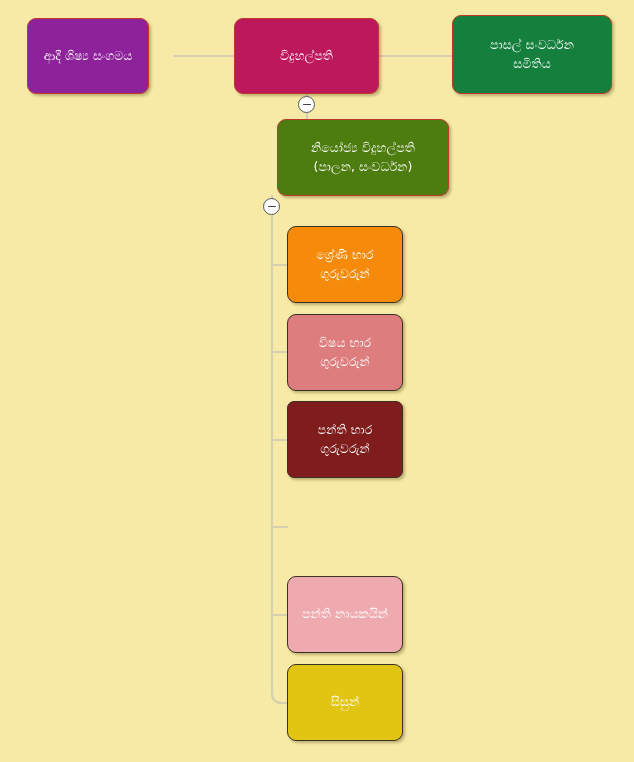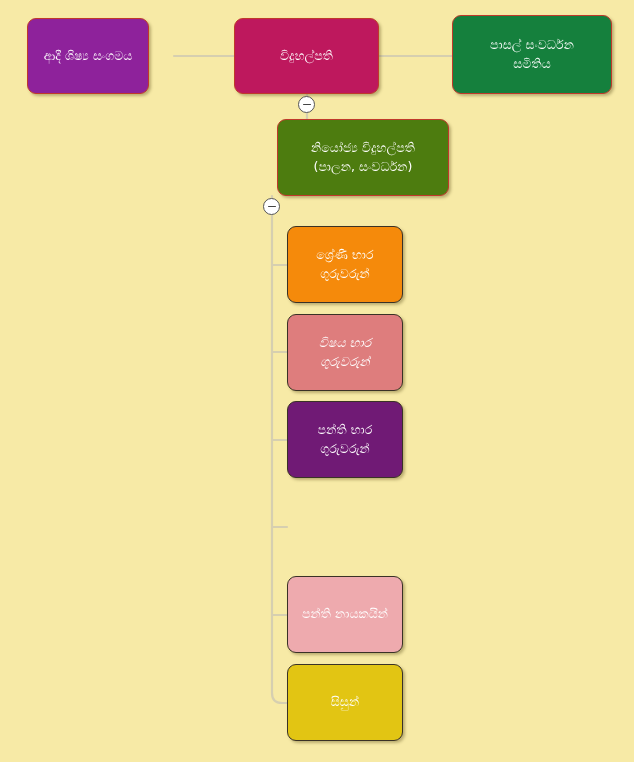--- a/index.html
+++ b/index.html
@@ -73,22 +73,22 @@
     margin-left: 42px;
   }
 
   .n-child {
     left: 287px;
     width: 116px;
     height: 77px;
     border: 1.5px solid #3a3226;
   }
   .n-grade  { top: 226px; background: #f58a0b; }
-  .n-subject{ top: 314px; background: #de7d7d; font-style: italic; }
-  .n-class  { top: 401px; background: #701a75; }
+  .n-subject{ top: 314px; background: #de7d7d; }
+  .n-class  { top: 401px; background: #7f1d1d; border-radius: 7px; }
   .n-prefect{ top: 489px; background: #77aee0; }
   .n-monitor{ top: 576px; background: #eeaaae; text-align: right; }
   .n-students{top: 664px; background: #e2c513; }
 
   
   .toggle {
     position: absolute;
     width: 17px;
     height: 17px;
     border-radius: 50%;

